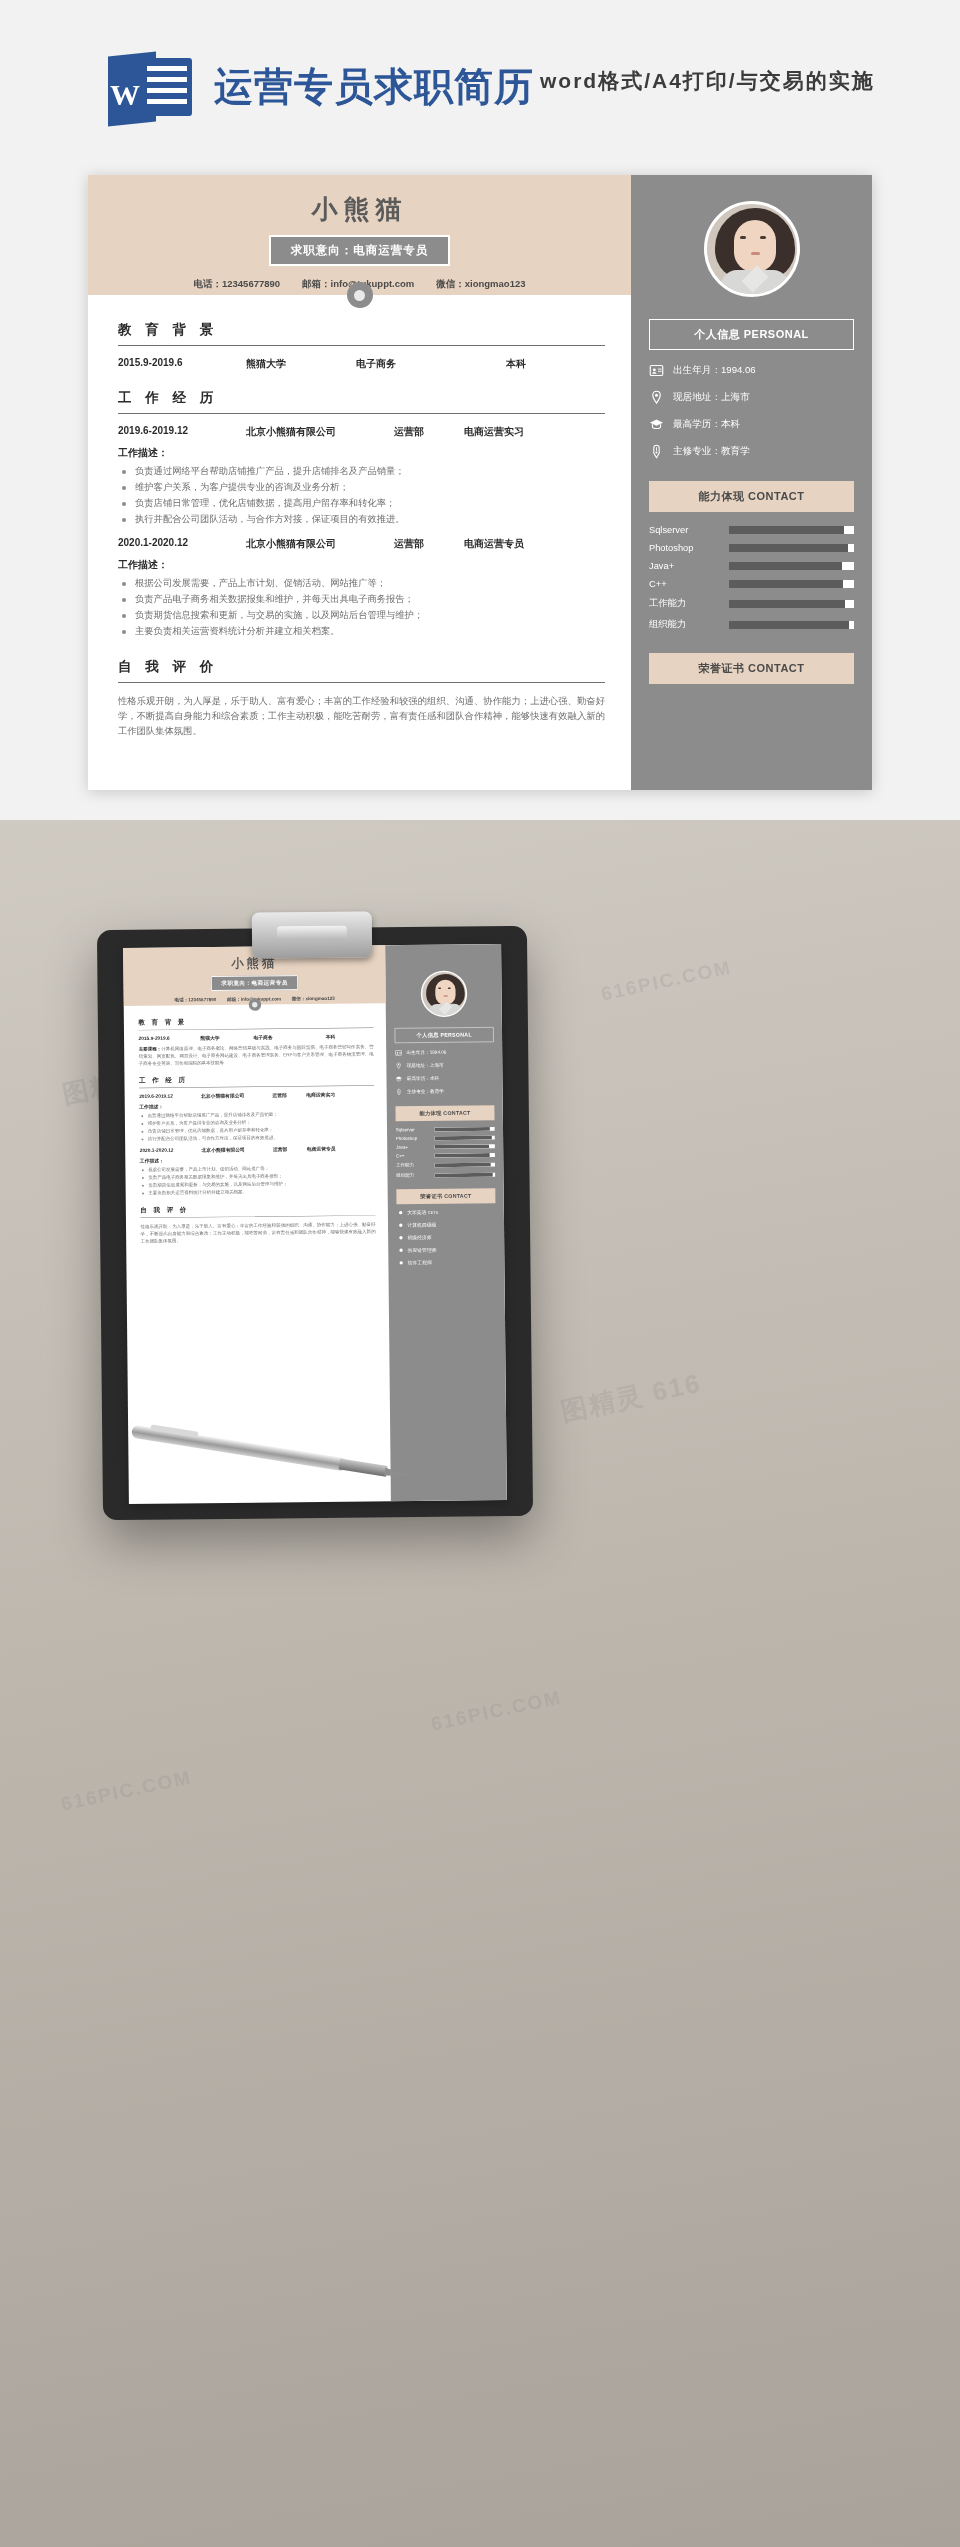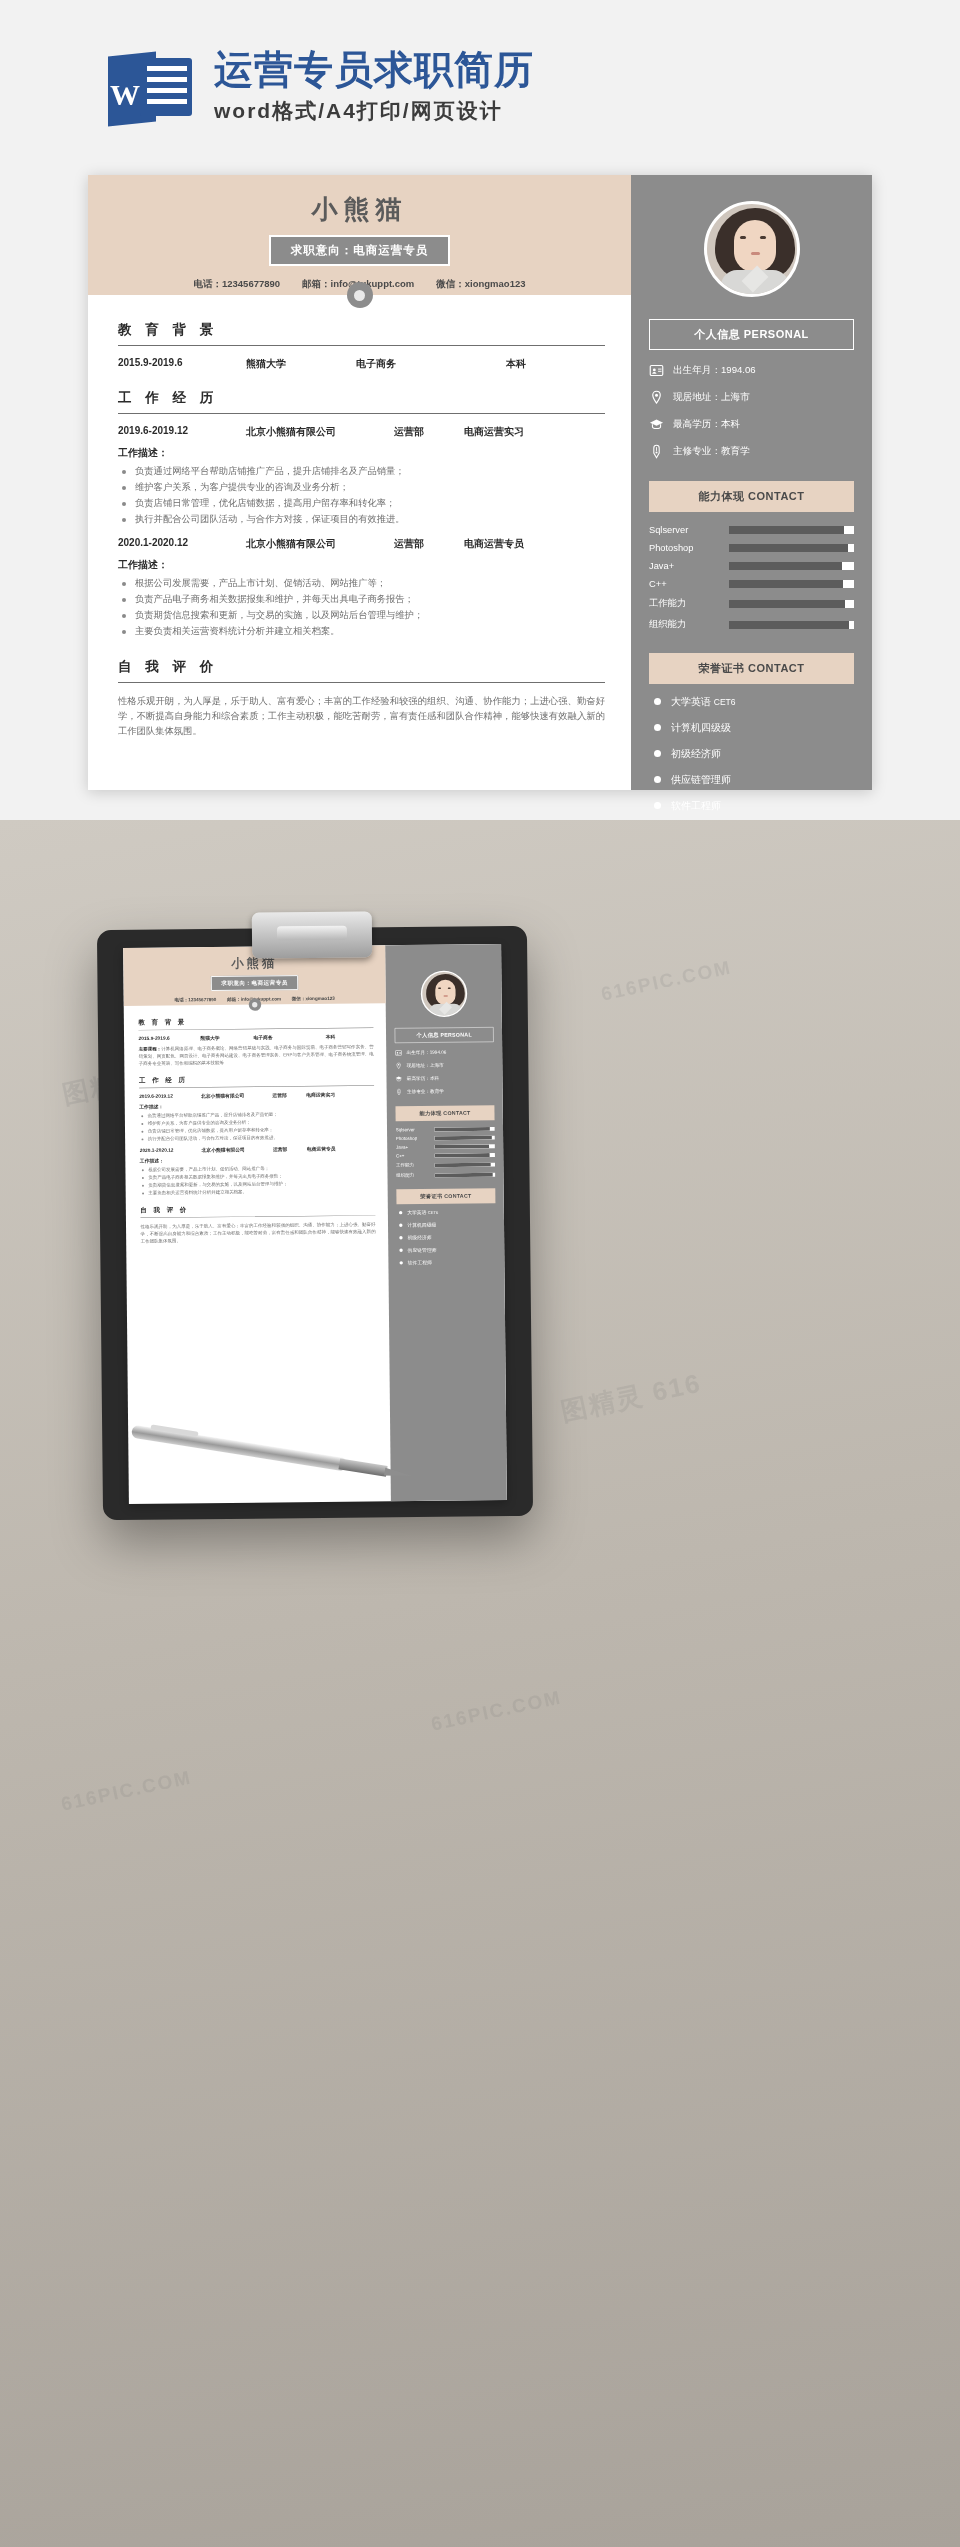--- a/index.html
+++ b/index.html
@@ -40,21 +40,21 @@
   .wl-page i:nth-child(1) { top: 8px; }
   .wl-page i:nth-child(2) { top: 19px; }
   .wl-page i:nth-child(3) { top: 30px; }
   .wl-page i:nth-child(4) { top: 41px; }
   .wl-w {
     position: absolute; left: 2px; top: 28px;
     color: #fff; font-weight: bold; font-size: 30px;
     font-family: "Liberation Serif", serif;
     z-index: 3;
   }
-  .header-texts { display: flex; flex-direction: column; gap: 6px; }
+  .header-texts { display: flex; flex-direction: row; gap: 6px; }
   .header-title {
     font-size: 39px; font-weight: bold; color: #2c5697;
     letter-spacing: 1px; line-height: 1.05;
   }
   .header-sub {
     font-size: 21px; font-weight: bold; color: #3c3c3c;
     letter-spacing: 2px;
   }
 
   
@@ -310,21 +310,21 @@
     <div class="wl-page">
         <i></i>
         <i></i>
         <i></i>
         <i></i>
       </div>
     <div class="wl-w">W</div>
   </div>
   <div class="header-texts">
     <div class="header-title">运营专员求职简历</div>
-    <div class="header-sub">word格式/A4打印/网页设计</div>
+    <div class="header-sub">word格式/A4打印/与交易的实施</div>
   </div>
 </div>
 
 <div class="stage">
   <div class="wm" style="left:130px; top:120px;">图精灵 616PIC.COM</div>
   <div class="wm small" style="left:520px; top:60px;">616PIC.COM</div>
   <div class="wm" style="left:420px; top:420px;">图精灵 616</div>
   <div class="wm small" style="left:150px; top:470px;">616PIC.COM</div>
 
   <div class="resume">
@@ -471,27 +471,20 @@
         </div>
         <div class="skill-line">
           <span class="skill-name">组织能力</span>
           <span class="bar">
               <i style="width: 96%;"></i>
             </span>
         </div>
 
         <div class="side-head tan">荣誉证书  CONTACT</div>
 
-        <ul class="cert">
-          <li><span>大学英语 </span><em>CET6</em></li>
-          <li>计算机四级级</li>
-          <li>初级经济师</li>
-          <li>供应链管理师</li>
-          <li>软件工程师</li>
-        </ul>
       </div>
     </div>
   </div>
 </div>
 
 <div class="scene">
   <div class="wm" style="left:60px; top:230px;">图精灵 616PIC.COM</div>
   <div class="wm small" style="left:600px; top:150px;">616PIC.COM</div>
   <div class="wm" style="left:560px; top:560px;">图精灵 616</div>
   <div class="wm small" style="left:430px; top:880px;">616PIC.COM</div>

